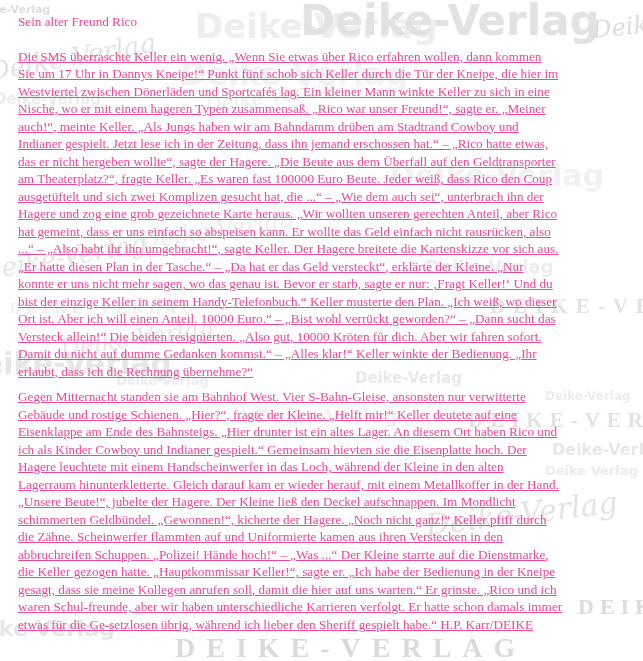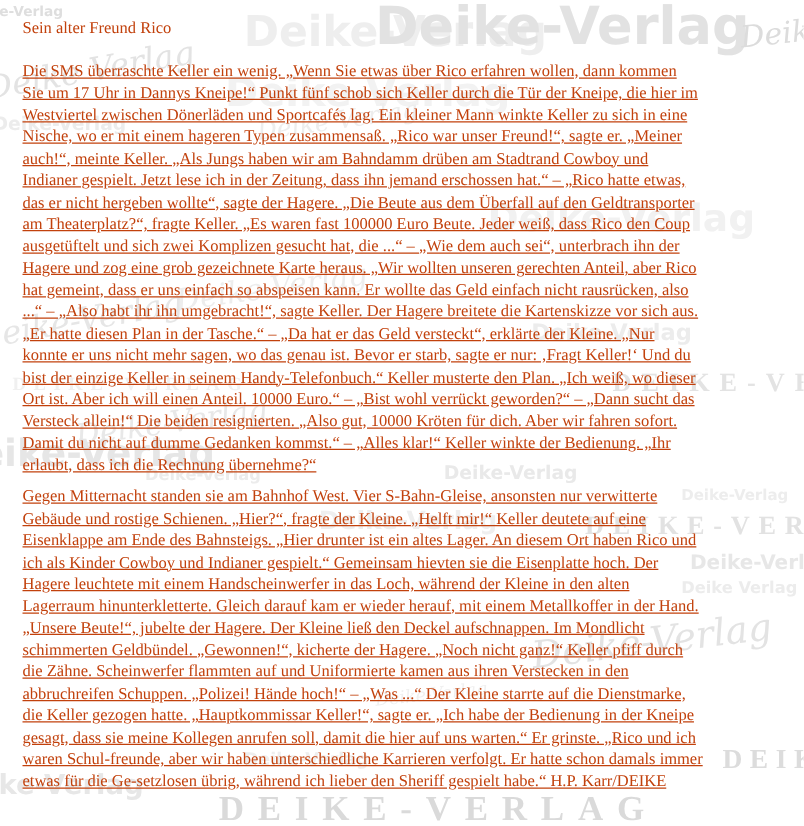--- a/index.html
+++ b/index.html
@@ -76,21 +76,21 @@
       <span class="wm wm-sans" style="left: 552px; top: 440px; font-size: 16px; color: rgb(231, 231, 231);">Deike-Verlag</span>
       <span class="wm wm-sans" style="left: 545px; top: 463px; font-size: 13px; color: rgb(236, 236, 236);">Deike Verlag</span>
       <span class="wm wm-script" style="left: 425px; top: 496px; font-size: 30px; color: rgb(227, 227, 227); transform: rotate(-7deg);">Deike-Verlag</span>
       <span class="wm wm-script" style="left: 300px; top: 548px; font-size: 14px; color: rgb(240, 240, 240); transform: rotate(-6deg);">Deike-Verlag</span>
       <span class="wm wm-sans" style="left: 195px; top: 600px; font-size: 14px; color: rgb(238, 238, 238);">Deike-Verlag</span>
       <span class="wm wm-caps" style="left: 578px; top: 594px; font-size: 22px; color: rgb(220, 220, 220); letter-spacing: 6px;">DEIKE</span>
       <span class="wm wm-sans" style="left: -42px; top: 616px; font-size: 22px; color: rgb(231, 231, 231);">Deike-Verlag</span>
       <span class="wm wm-caps" style="left: 175px; top: 632px; font-size: 28px; color: rgb(218, 218, 218); letter-spacing: 11px;">DEIKE-VERLAG</span>
     </div>
 
-  <div class="content" style="color: #c2410c;">
+  <div class="content" style="color: #ec4899;">
     <h1 class="story-title">Sein alter Freund Rico</h1>
 
     <p class="story">Die SMS überraschte Keller ein wenig. „Wenn Sie etwas über Rico erfahren wollen, dann kommen
 Sie um 17 Uhr in Dannys Kneipe!“ Punkt fünf schob sich Keller durch die Tür der Kneipe, die hier im
 Westviertel zwischen Dönerläden und Sportcafés lag. Ein kleiner Mann winkte Keller zu sich in eine
 Nische, wo er mit einem hageren Typen zusammensaß. „Rico war unser Freund!“, sagte er. „Meiner
 auch!“, meinte Keller. „Als Jungs haben wir am Bahndamm drüben am Stadtrand Cowboy und
 Indianer gespielt. Jetzt lese ich in der Zeitung, dass ihn jemand erschossen hat.“ – „Rico hatte etwas,
 das er nicht hergeben wollte“, sagte der Hagere. „Die Beute aus dem Überfall auf den Geldtransporter
 am Theaterplatz?“, fragte Keller. „Es waren fast 100000 Euro Beute. Jeder weiß, dass Rico den Coup

